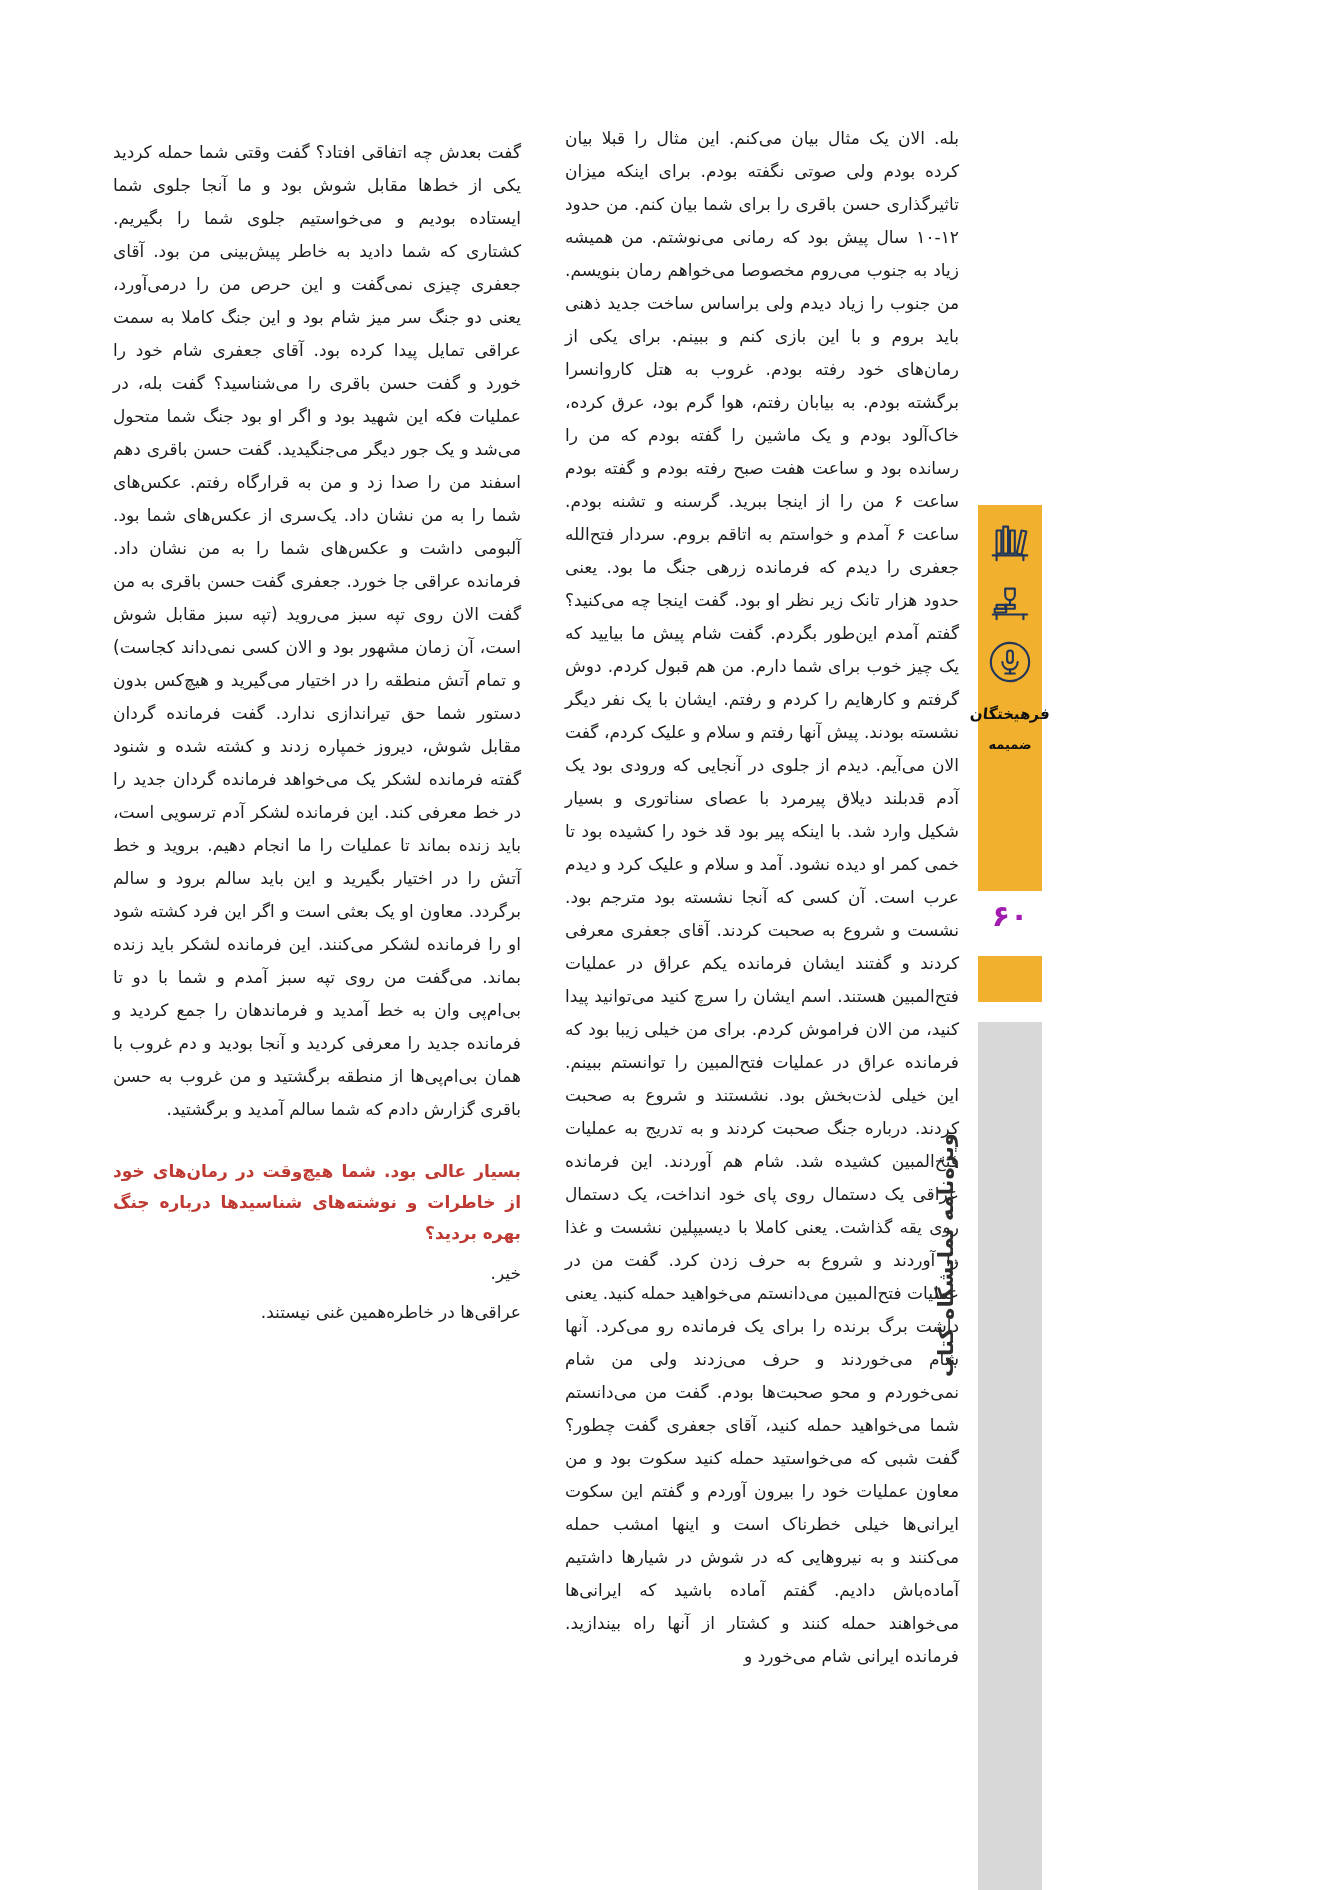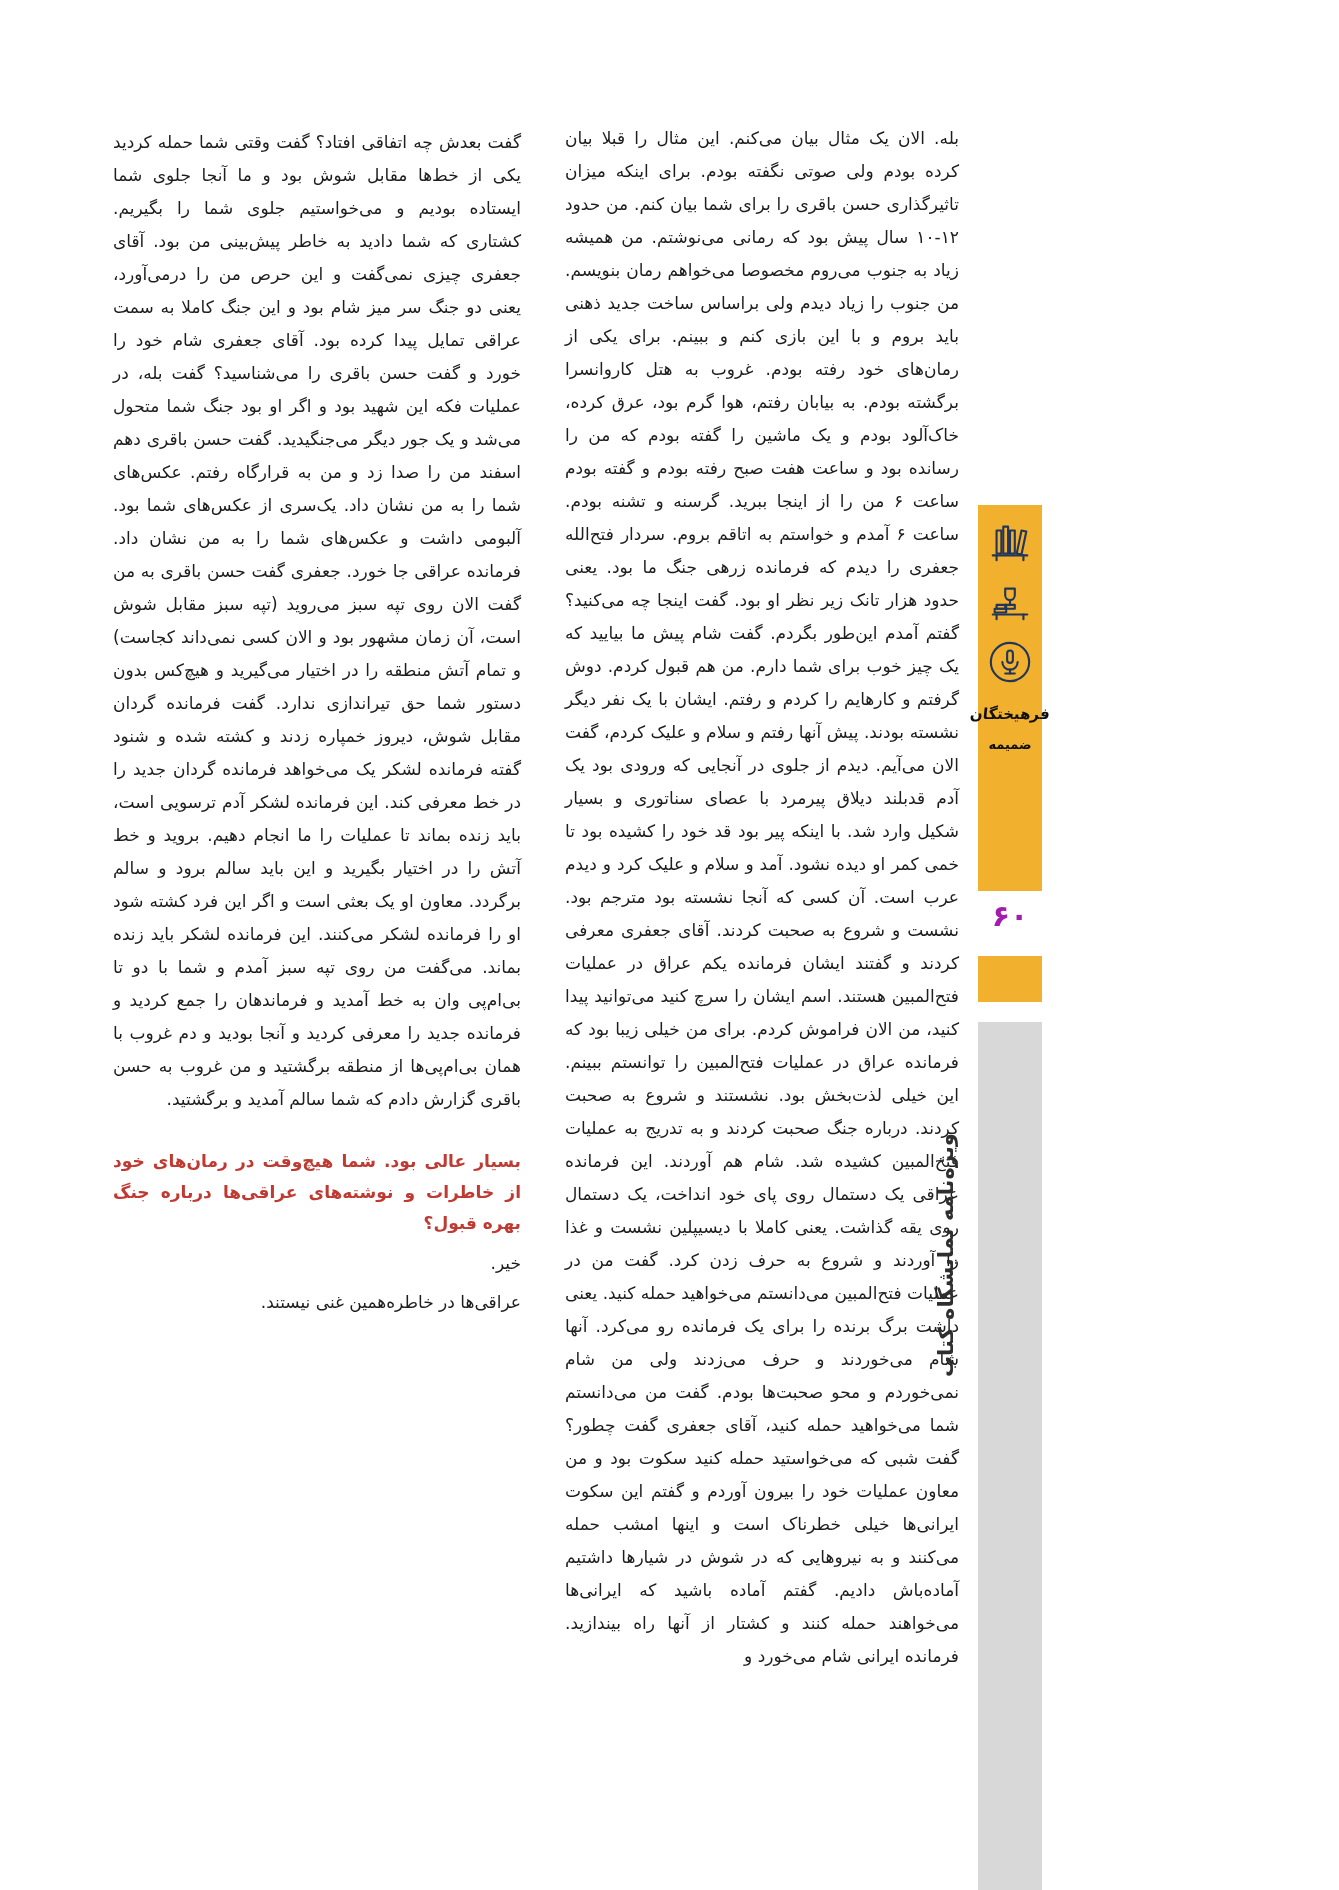--- a/index.html
+++ b/index.html
@@ -25,21 +25,21 @@
     color: #1d1d1d;
     font-size: 17px;
     line-height: 33px;
   }
   .col-right {
     top: 122px;
     left: 565px;
     width: 394px;
   }
   .col-left {
-    top: 126px;
+    top: 136px;
     left: 113px;
     width: 408px;
   }
   .body-paragraph {
     margin: 0;
   }
   .interview-question {
     margin: 30px 0 8px 0;
     color: #bf3a32;
     font-weight: bold;
@@ -140,21 +140,21 @@
 
 <div class="page">
 
   <div class="col col-right">
     <p class="body-paragraph">بله. الان یک مثال بیان می‌کنم. این مثال را قبلا بیان کرده بودم ولی صوتی نگفته بودم. برای اینکه میزان تاثیرگذاری حسن باقری را برای شما بیان کنم. من حدود ۱۲-۱۰ سال پیش بود که رمانی می‌نوشتم. من همیشه زیاد به جنوب می‌روم مخصوصا می‌خواهم رمان بنویسم. من جنوب را زیاد دیدم ولی براساس ساخت جدید ذهنی باید بروم و با این بازی کنم و ببینم. برای یکی از رمان‌های خود رفته بودم. غروب به هتل کاروانسرا برگشته بودم. به بیابان رفتم، هوا گرم بود، عرق کرده، خاک‌آلود بودم و یک ماشین را گفته بودم که من را رسانده بود و ساعت هفت صبح رفته بودم و گفته بودم ساعت ۶ من را از اینجا ببرید. گرسنه و تشنه بودم. ساعت ۶ آمدم و خواستم به اتاقم بروم. سردار فتح‌الله جعفری را دیدم که فرمانده زرهی جنگ ما بود. یعنی حدود هزار تانک زیر نظر او بود. گفت اینجا چه می‌کنید؟ گفتم آمدم این‌طور بگردم. گفت شام پیش ما بیایید که یک چیز خوب برای شما دارم. من هم قبول کردم. دوش گرفتم و کارهایم را کردم و رفتم. ایشان با یک نفر دیگر نشسته بودند. پیش آنها رفتم و سلام و علیک کردم، گفت الان می‌آیم. دیدم از جلوی در آنجایی که ورودی بود یک آدم قدبلند دیلاق پیرمرد با عصای سناتوری و بسیار شکیل وارد شد. با اینکه پیر بود قد خود را کشیده بود تا خمی کمر او دیده نشود. آمد و سلام و علیک کرد و دیدم عرب است. آن کسی که آنجا نشسته بود مترجم بود. نشست و شروع به صحبت کردند. آقای جعفری معرفی کردند و گفتند ایشان فرمانده یکم عراق در عملیات فتح‌المبین هستند. اسم ایشان را سرچ کنید می‌توانید پیدا کنید، من الان فراموش کردم. برای من خیلی زیبا بود که فرمانده عراق در عملیات فتح‌المبین را توانستم ببینم. این خیلی لذت‌بخش بود. نشستند و شروع به صحبت کردند. درباره جنگ صحبت کردند و به تدریج به عملیات فتح‌المبین کشیده شد. شام هم آوردند. این فرمانده عراقی یک دستمال روی پای خود انداخت، یک دستمال روی یقه گذاشت. یعنی کاملا با دیسیپلین نشست و غذا را آوردند و شروع به حرف زدن کرد. گفت من در عملیات فتح‌المبین می‌دانستم می‌خواهید حمله کنید. یعنی داشت برگ برنده را برای یک فرمانده رو می‌کرد. آنها شام می‌خوردند و حرف می‌زدند ولی من شام نمی‌خوردم و محو صحبت‌ها بودم. گفت من می‌دانستم شما می‌خواهید حمله کنید، آقای جعفری گفت چطور؟ گفت شبی که می‌خواستید حمله کنید سکوت بود و من معاون عملیات خود را بیرون آوردم و گفتم این سکوت ایرانی‌ها خیلی خطرناک است و اینها امشب حمله می‌کنند و به نیروهایی که در شوش در شیارها داشتیم آماده‌باش دادیم. گفتم آماده باشید که ایرانی‌ها می‌خواهند حمله کنند و کشتار از آنها راه بیندازید. فرمانده ایرانی شام می‌خورد و</p>
   </div>
 
   <div class="col col-left">
     <p class="body-paragraph">گفت بعدش چه اتفاقی افتاد؟ گفت وقتی شما حمله کردید یکی از خط‌ها مقابل شوش بود و ما آنجا جلوی شما ایستاده بودیم و می‌خواستیم جلوی شما را بگیریم. کشتاری که شما دادید به خاطر پیش‌بینی من بود. آقای جعفری چیزی نمی‌گفت و این حرص من را درمی‌آورد، یعنی دو جنگ سر میز شام بود و این جنگ کاملا به سمت عراقی تمایل پیدا کرده بود. آقای جعفری شام خود را خورد و گفت حسن باقری را می‌شناسید؟ گفت بله، در عملیات فکه این شهید بود و اگر او بود جنگ شما متحول می‌شد و یک جور دیگر می‌جنگیدید. گفت حسن باقری دهم اسفند من را صدا زد و من به قرارگاه رفتم. عکس‌های شما را به من نشان داد. یک‌سری از عکس‌های شما بود. آلبومی داشت و عکس‌های شما را به من نشان داد. فرمانده عراقی جا خورد. جعفری گفت حسن باقری به من گفت الان روی تپه سبز می‌روید (تپه سبز مقابل شوش است، آن زمان مشهور بود و الان کسی نمی‌داند کجاست) و تمام آتش منطقه را در اختیار می‌گیرید و هیچ‌کس بدون دستور شما حق تیراندازی ندارد. گفت فرمانده گردان مقابل شوش، دیروز خمپاره زدند و کشته شده و شنود گفته فرمانده لشکر یک می‌خواهد فرمانده گردان جدید را در خط معرفی کند. این فرمانده لشکر آدم ترسویی است، باید زنده بماند تا عملیات را ما انجام دهیم. بروید و خط آتش را در اختیار بگیرید و این باید سالم برود و سالم برگردد. معاون او یک بعثی است و اگر این فرد کشته شود او را فرمانده لشکر می‌کنند. این فرمانده لشکر باید زنده بماند. می‌گفت من روی تپه سبز آمدم و شما با دو تا بی‌ام‌پی وان به خط آمدید و فرماندهان را جمع کردید و فرمانده جدید را معرفی کردید و آنجا بودید و دم غروب با همان بی‌ام‌پی‌ها از منطقه برگشتید و من غروب به حسن باقری گزارش دادم که شما سالم آمدید و برگشتید.</p>
 
-    <h3 class="interview-question">بسیار عالی بود. شما هیچ‌وقت در رمان‌های خود از خاطرات و نوشته‌های عراقی‌ها درباره جنگ بهره قبول؟</h3>
+    <h3 class="interview-question">بسیار عالی بود. شما هیچ‌وقت در رمان‌های خود از خاطرات و نوشته‌های شناسید‌ها درباره جنگ بهره بردید؟</h3>
     <p class="interview-answer">خیر.</p>
 
     <p class="interview-answer">عراقی‌ها در خاطره‌همین غنی نیستند.</p>
 
   </div>
 
   <aside class="brand-block">
 
     <svg width="46" height="46" viewBox="0 0 48 48" fill="none" stroke="#22365a" stroke-width="2.2" stroke-linecap="round" stroke-linejoin="round">
       <rect x="10" y="12" width="5" height="24"></rect>

